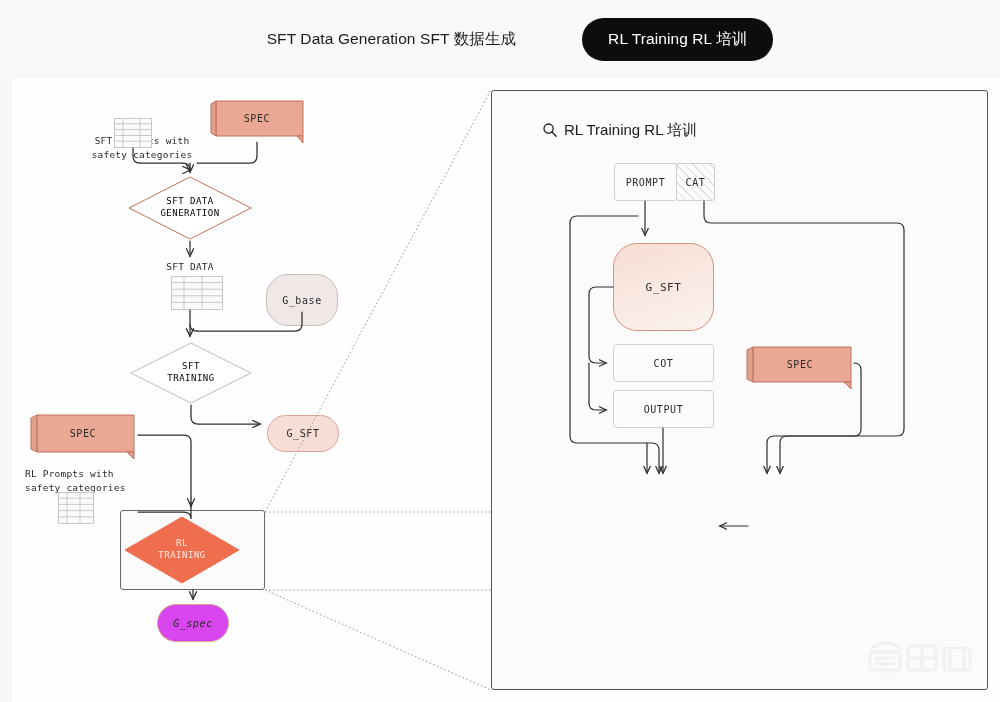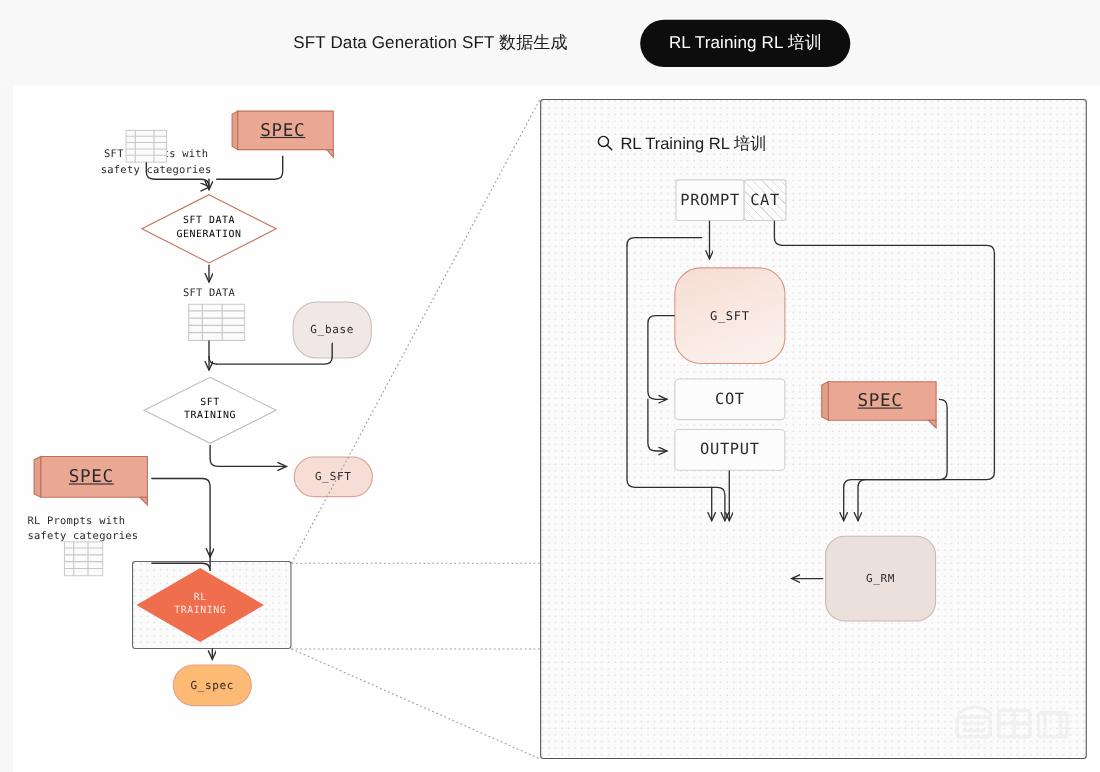--- a/index.html
+++ b/index.html
@@ -65,39 +65,39 @@
   }
 
   
   .mono{font-family:"DejaVu Sans Mono","Liberation Mono",monospace;}
 
   
   .rect{
     position:absolute;box-sizing:border-box;
     background:#fdfcfc;border:1px solid #cfcfcf;border-radius:4px;
     display:flex;align-items:center;justify-content:center;
-    font-size:14px;color:#2a2a2a;letter-spacing:.6px;
+    font-size:10px;color:#2a2a2a;letter-spacing:.6px;
   }
   .rect.big{border-radius:12px;}
 
   
   .blob{
     position:absolute;box-sizing:border-box;
     display:flex;align-items:center;justify-content:center;
     font-size:10px;color:#2a2a2a;letter-spacing:.6px;
     border-radius:18px;
   }
   .blob.gbase{
     background:#efe8e6;border:1px solid #c9bcb9;border-radius:22px;
   }
   .blob.gsft-left{
     background:#f6ddd6;border:1px solid #d9a396;border-radius:22px;
   }
   .blob.gspec{
-    background:#fdba74;border:1px solid #dda18f;border-radius:22px;
+    background:#d946ef;border:1px solid #dda18f;border-radius:22px;font-style:italic;
   }
   .blob.gsft-big{
     background:linear-gradient(160deg,#f6ddd3 0%,#f9e7e0 45%,#fbf2ee 100%);
     border:1.6px solid #d9937e;border-radius:24px;
   }
   .blob.grm{
     background:#ece0dd;border:1px solid #cdb7b2;border-radius:22px;
   }
 
   
@@ -106,23 +106,22 @@
     display:flex;align-items:center;justify-content:center;
     text-align:center;font-size:9px;letter-spacing:.5px;line-height:1.3;
   }
   .diamond .dlabel{position:relative;z-index:2;white-space:pre;}
   .diamond .dshape{position:absolute;inset:0;}
 
   
   .spec{position:absolute;}
   .spec .slabel{
     position:absolute;left:0;right:0;top:50%;transform:translateY(-50%);
-    text-align:center;font-size:16px;color:#2b2b2b;letter-spacing:.6px;
+    text-align:center;font-size:10px;color:#2b2b2b;letter-spacing:.6px;
     z-index:3;
-    text-decoration:underline;
   }
 
   
   .tablegrid{position:absolute;}
 
   
   .cap{
     position:absolute;font-size:9.5px;color:#2a2a2a;
     line-height:1.45;white-space:pre;letter-spacing:.2px;
   }
@@ -307,21 +306,20 @@
       <div class="spec" style="left:254px;top:253px;width:108px;height:44px;">
         <svg width="114" height="52" style="position:absolute;left:0;top:0;">
           <path d="M7,3 L105,3 L105,38 L7,38 Z" fill="#eaa894" stroke="#c0715c" stroke-width="1"></path>
           <path d="M7,3 L7,38 L1,35 L1,6 Z" fill="#e0a08c" stroke="#c0715c" stroke-width="1"></path>
           <path d="M105,38 L105,45 L98,38 Z" fill="#e0a08c" stroke="#c0715c" stroke-width="1"></path>
         </svg>
         <div class="slabel mono" style="top:20px;">SPEC</div>
       </div>
 
 
-      <div class="blob grm mono" style="left:258px;top:396px;width:101px;height:78px;border-radius:18px;">G_RM</div>
 
       <svg class="edges" width="497" height="600">
         <defs>
           <marker id="ah2" markerWidth="9" markerHeight="9" refX="6.2" refY="3" orient="auto" markerUnits="strokeWidth">
             <path d="M0,0 L6.5,3 L0,6" fill="none" stroke="#2e2e2e" stroke-width="1"></path>
           </marker>
           <marker id="ah2l" markerWidth="9" markerHeight="9" refX="6.2" refY="3" orient="auto" markerUnits="strokeWidth">
             <path d="M0,0 L6.5,3 L0,6" fill="none" stroke="#2e2e2e" stroke-width="1"></path>
           </marker>
         </defs>

